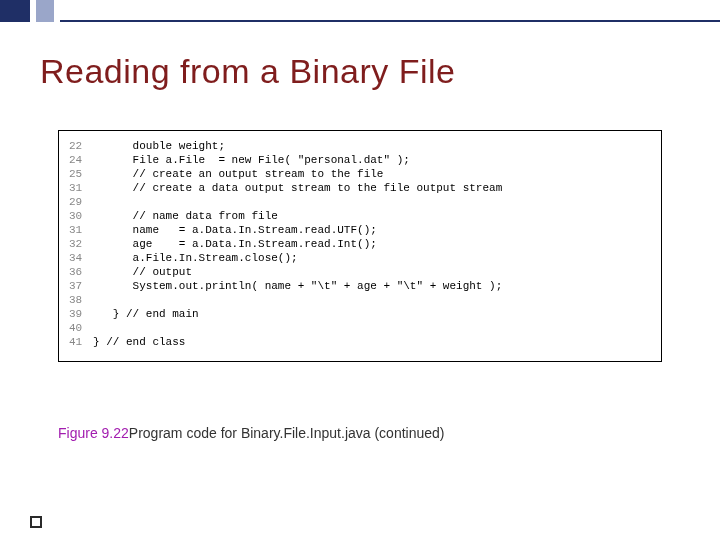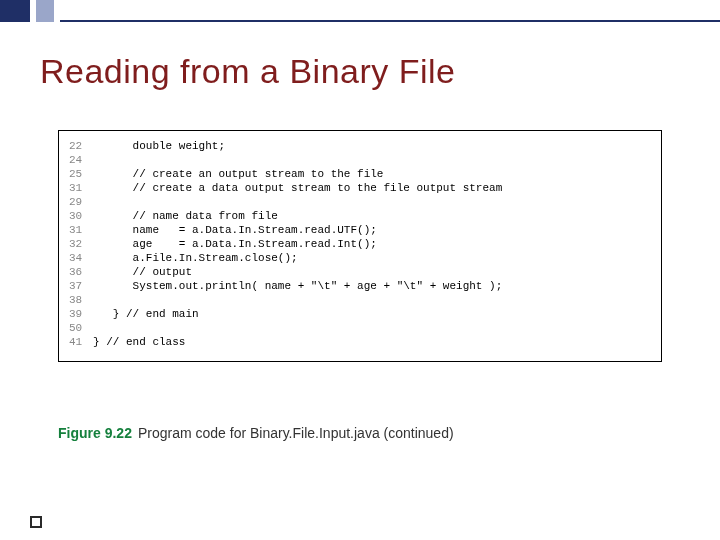--- a/index.html
+++ b/index.html
@@ -10,52 +10,52 @@
   .topbar .seg2 { position: absolute; left: 30px; top: 0; width: 6px; height: 22px; background: #fff; }
   .topbar .seg3 { position: absolute; left: 36px; top: 0; width: 18px; height: 22px; background: #9aa6c9; }
   .topbar .seg4 { position: absolute; left: 54px; top: 0; width: 6px; height: 22px; background: #fff; }
   .topbar .rule { position: absolute; left: 60px; right: 0; top: 20px; height: 2px; background: #1f2f66; }
   .title { position: absolute; left: 40px; top: 52px; font-size: 34px; color: #7f1d1d; font-weight: 400; letter-spacing: 0.5px; }
   .codebox { position: absolute; left: 58px; top: 130px; width: 604px; border: 1px solid #000; background: #fff; padding: 8px 10px 12px 10px; }
   .code-row { display: flex; align-items: baseline; font-family: "Courier New", Courier, monospace; font-size: 11px; line-height: 14px; white-space: pre; }
   .ln { color: #888; width: 24px; flex: 0 0 24px; text-align: left; font-weight: 400; }
   .ct { color: #000; font-weight: normal; }
   .caption { position: absolute; left: 58px; top: 425px; font-size: 14px; color: #333; }
-  .caption .figlabel { font-weight: bold; color: #15803d; margin-right: 6px; }
+  .caption .figlabel { font-weight: normal; color: #a21caf; margin-right: 0; }
   .footer-sq { position: absolute; left: 30px; bottom: 12px; width: 12px; height: 12px; border: 2px solid #2a2a2a; background: #fff; }
 </style>
 </head>
 <body>
 
 <div class="slide">
   <div class="topbar">
     <div class="seg1"></div>
     <div class="seg2"></div>
     <div class="seg3"></div>
     <div class="seg4"></div>
     <div class="rule"></div>
   </div>
 
   <div class="title">Reading from a Binary File</div>
 
   <div class="codebox">
     <div class="code-row"><span class="ln">22</span><span class="ct">      double weight;</span></div>
-    <div class="code-row"><span class="ln">24</span></div>
+    <div class="code-row"><span class="ln">24</span><span class="ct">      File a.File  = new File( "personal.dat" );</span></div>
     <div class="code-row"><span class="ln">25</span><span class="ct">      // create an output stream to the file</span></div>
     <div class="code-row"><span class="ln">31</span><span class="ct">      // create a data output stream to the file output stream</span></div>
     <div class="code-row"><span class="ln">29</span><span class="ct"></span></div>
     <div class="code-row"><span class="ln">30</span><span class="ct">      // name data from file</span></div>
     <div class="code-row"><span class="ln">31</span><span class="ct">      name   = a.Data.In.Stream.read.UTF();</span></div>
     <div class="code-row"><span class="ln">32</span><span class="ct">      age    = a.Data.In.Stream.read.Int();</span></div>
     <div class="code-row"><span class="ln">34</span><span class="ct">      a.File.In.Stream.close();</span></div>
     <div class="code-row"><span class="ln">36</span><span class="ct">      // output</span></div>
     <div class="code-row"><span class="ln">37</span><span class="ct">      System.out.println( name + "\t" + age + "\t" + weight );</span></div>
     <div class="code-row"><span class="ln">38</span><span class="ct"></span></div>
     <div class="code-row"><span class="ln">39</span><span class="ct">   } // end main</span></div>
-    <div class="code-row"><span class="ln">50</span><span class="ct"></span></div>
+    <div class="code-row"><span class="ln">40</span><span class="ct"></span></div>
     <div class="code-row"><span class="ln">41</span><span class="ct">} // end class</span></div>
   </div>
 
   <div class="caption">
     <span class="figlabel">Figure 9.22</span><span>Program code for Binary.File.Input.java (continued)</span>
   </div>
 
   <div class="footer-sq"></div>
 </div>
 

